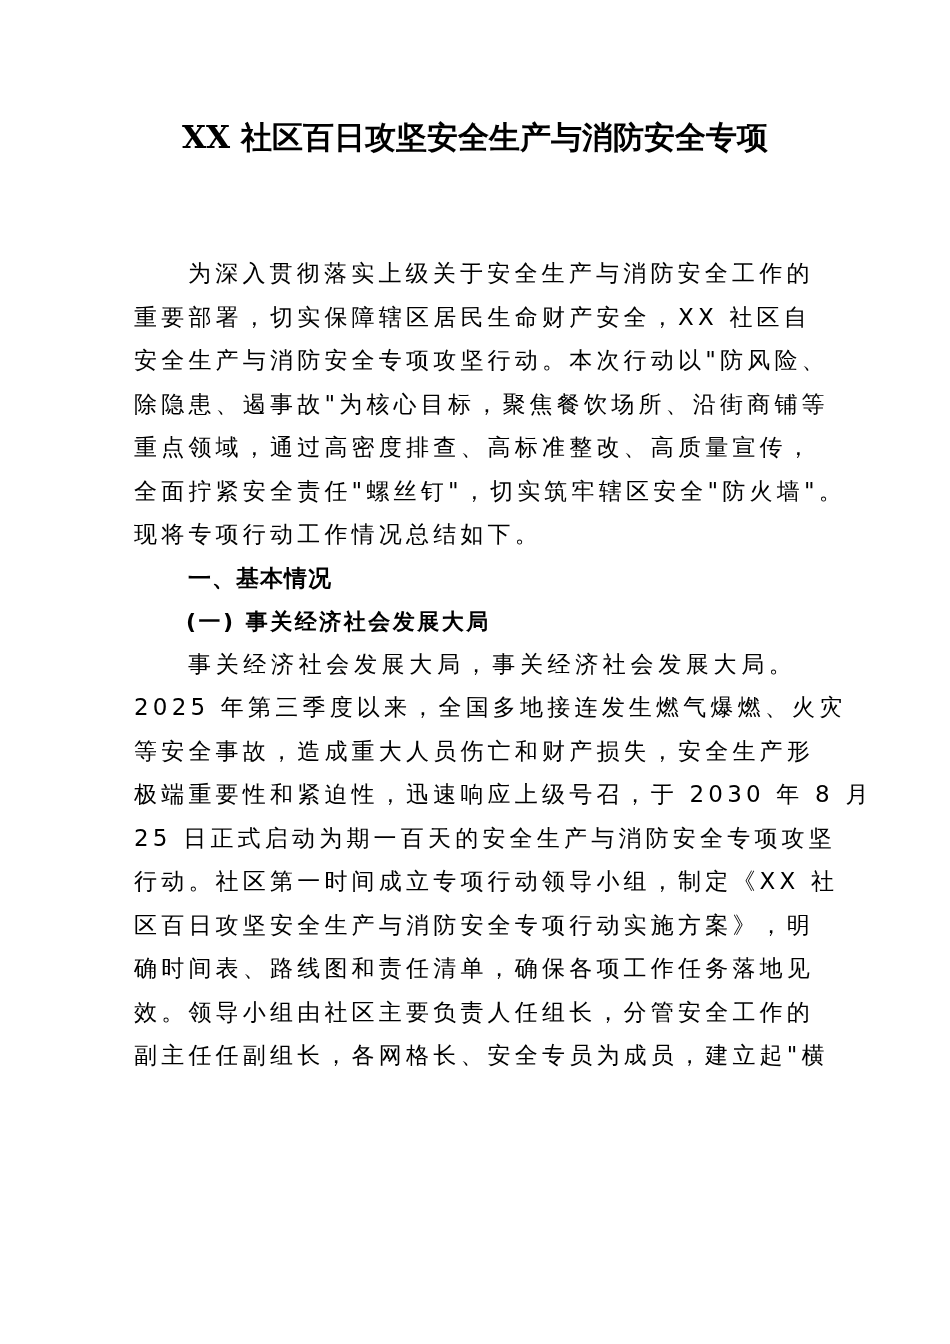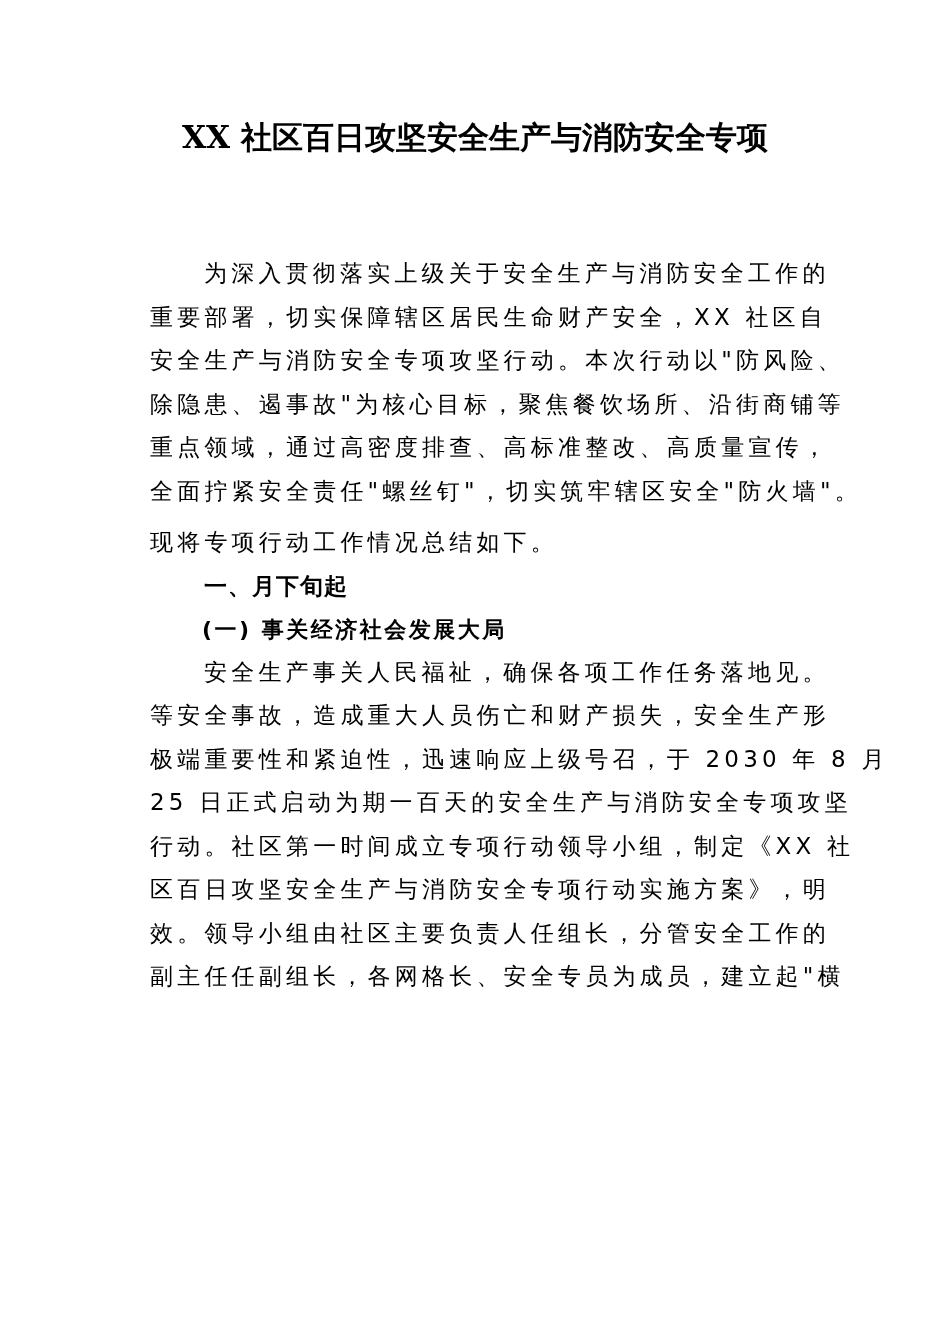--- a/index.html
+++ b/index.html
@@ -34,42 +34,41 @@
       line-height: 46px;
       letter-spacing: 0px;
       margin: 0;
     }
     .title .line {
       display: block;
       white-space: nowrap;
     }
     .body {
       position: absolute;
-      left: 150px;
+      left: 134px;
       top: 252px;
       width: 662px;
     }
     .para {
       margin: 0;
       font-family: "DejaVu Sans", "Liberation Sans", sans-serif;
       font-size: 23px;
       line-height: 43.5px;
       text-align: justify;
       text-align-last: left;
       letter-spacing: 4.2px;
     }
     .para .ln {
       display: block;
       white-space: nowrap;
       text-align: justify;
       text-align-last: justify;
     }
     .para .ln.last {
       text-align-last: left;
-      margin-top: 8px;
     }
     .para .ln.indent {
       padding-left: 54px;
     }
     .heading1 {
       margin: 0;
       padding-left: 54px;
       font-family: "DejaVu Sans", "Liberation Sans", sans-serif;
       font-weight: bold;
       font-size: 23px;
@@ -101,29 +100,31 @@
     <p class="para">
       <span class="ln indent">为深入贯彻落实上级关于安全生产与消防安全工作的</span>
       <span class="ln">重要部署，切实保障辖区居民生命财产安全，XX 社区自</span>
       <span class="ln">安全生产与消防安全专项攻坚行动。本次行动以"防风险、</span>
       <span class="ln">除隐患、遏事故"为核心目标，聚焦餐饮场所、沿街商铺等</span>
       <span class="ln">重点领域，通过高密度排查、高标准整改、高质量宣传，</span>
       <span class="ln">全面拧紧安全责任"螺丝钉"，切实筑牢辖区安全"防火墙"。</span>
       <span class="ln last">现将专项行动工作情况总结如下。</span>
     </p>
 
-    <h2 class="heading1">一、月下旬起</h2>
+    <h2 class="heading1">一、基本情况</h2>
 
     <h3 class="heading2">(一) 事关经济社会发展大局</h3>
 
     <p class="para">
-      <span class="ln indent">安全生产事关人民福祉，确保各项工作任务落地见。</span>
+      <span class="ln indent">事关经济社会发展大局，事关经济社会发展大局。</span>
+      <span class="ln">2025 年第三季度以来，全国多地接连发生燃气爆燃、火灾</span>
       <span class="ln">等安全事故，造成重大人员伤亡和财产损失，安全生产形</span>
       <span class="ln">极端重要性和紧迫性，迅速响应上级号召，于 2030 年 8 月</span>
       <span class="ln">25 日正式启动为期一百天的安全生产与消防安全专项攻坚</span>
       <span class="ln">行动。社区第一时间成立专项行动领导小组，制定《XX 社</span>
       <span class="ln">区百日攻坚安全生产与消防安全专项行动实施方案》，明</span>
+      <span class="ln">确时间表、路线图和责任清单，确保各项工作任务落地见</span>
       <span class="ln">效。领导小组由社区主要负责人任组长，分管安全工作的</span>
       <span class="ln">副主任任副组长，各网格长、安全专员为成员，建立起"横</span>
     </p>
 
   </div>
 </div>
 
 </body></html>

